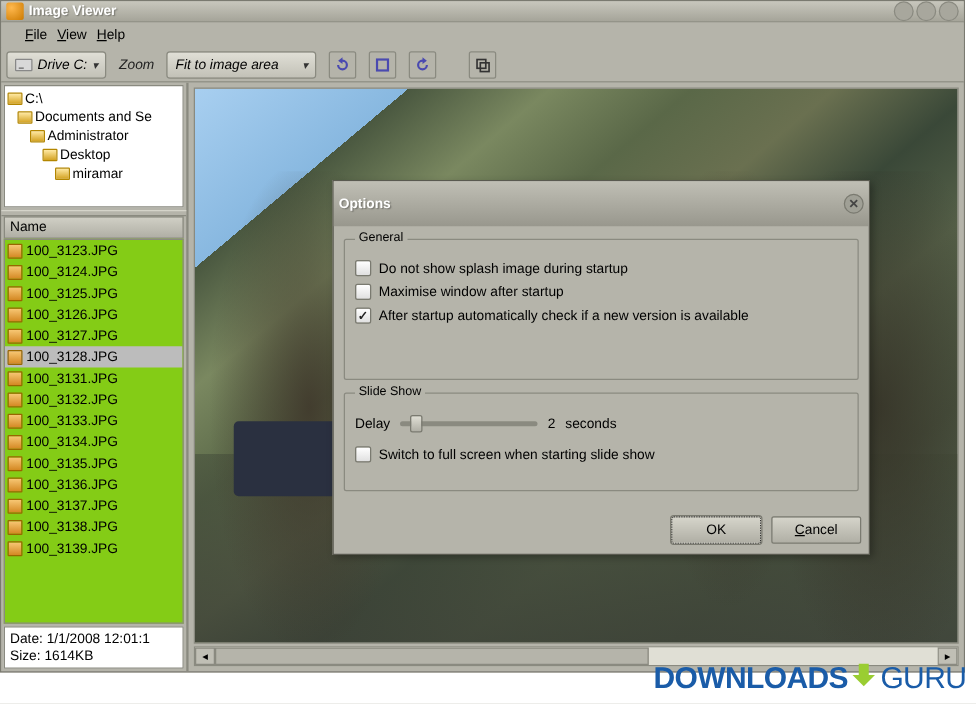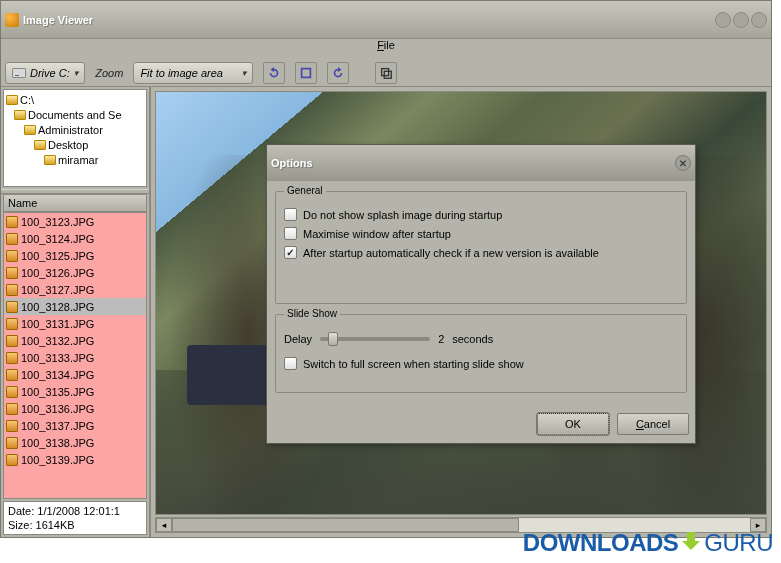--- a/index.html
+++ b/index.html
@@ -16,43 +16,42 @@
   width: 772px;
   height: 538px;
   background: #b5b4aa;
   border: 1px solid #7a7a70;
   display: flex;
   flex-direction: column;
   position: relative;
 }
 .titlebar {
   background: linear-gradient(to bottom, #c8c7bd, #a5a499);
-  height: 38px;
+  height: 17px;
   display: flex;
   align-items: center;
   padding: 0 4px;
   border-bottom: 1px solid #8a8a80;
 }
 .titlebar-icon {
   width: 14px; height: 14px;
   background: radial-gradient(circle at 30% 30%, #ffb84d, #cc7a00);
   border-radius: 2px;
   margin-right: 4px;
 }
 .titlebar-text { color: #fff; font-weight: bold; flex: 1; text-shadow: 1px 1px 1px rgba(0,0,0,0.3); }
 .titlebar-btns { display: flex; gap: 2px; }
 .titlebar-btn { width: 16px; height: 16px; background: #a8a79d; border-radius: 50%; border: 1px solid #8a8a80; }
 .menubar {
   background: #b5b4aa;
   height: 20px;
   display: flex;
   align-items: center;
-  padding: 0 0;
+  padding: 0 19px;
   gap: 8px;
-  flex-direction: column;
 }
 .menubar span { cursor: default; }
 .menubar span u { text-decoration: underline; }
 .toolbar {
   background: #b5b4aa;
   height: 28px;
   display: flex;
   align-items: center;
   padding: 2px 4px;
   gap: 10px;
@@ -114,21 +113,21 @@
 .splitter-h { height:5px; background:#b5b4aa; cursor:ns-resize; border-top:1px solid #d5d4ca; border-bottom:1px solid #8a8a80; }
 .list-header {
   background: linear-gradient(to bottom, #d0cfc5, #b0afa5);
   border: 1px solid #8a8a80;
   margin: 0 2px;
   padding: 2px 4px;
   font-size:11px;
   display:flex; gap:4px;
 }
 .file-list {
-  background:#fca5a5;
+  background:#84cc16;
   border:1px solid #8a8a80;
   margin: 0 2px;
   flex:1;
   overflow-y:auto;
   overflow-x:auto;
 }
 .file-row { display:flex; align-items:center; gap:3px; padding: 1px 2px; height:17px; white-space:nowrap; }
 .file-row.selected { background:#bcbcbc; }
 .file-icon { width:12px; height:12px; background:linear-gradient(#f7c774,#d48823); border:1px solid #996600; border-radius:1px; }
 .status-pane {

